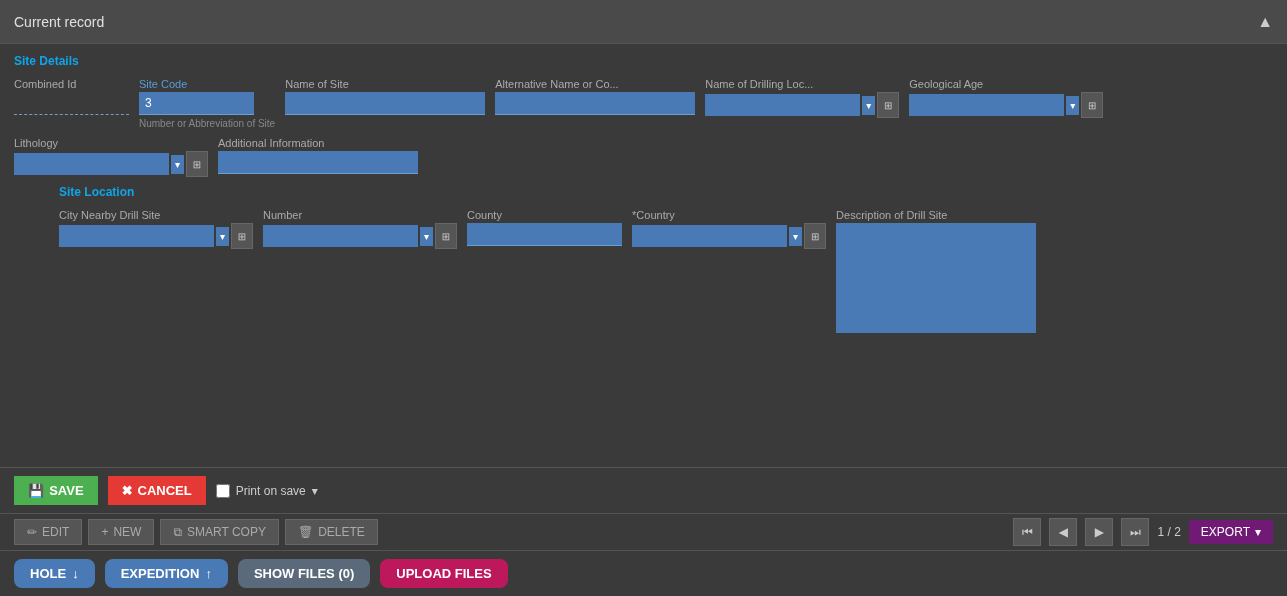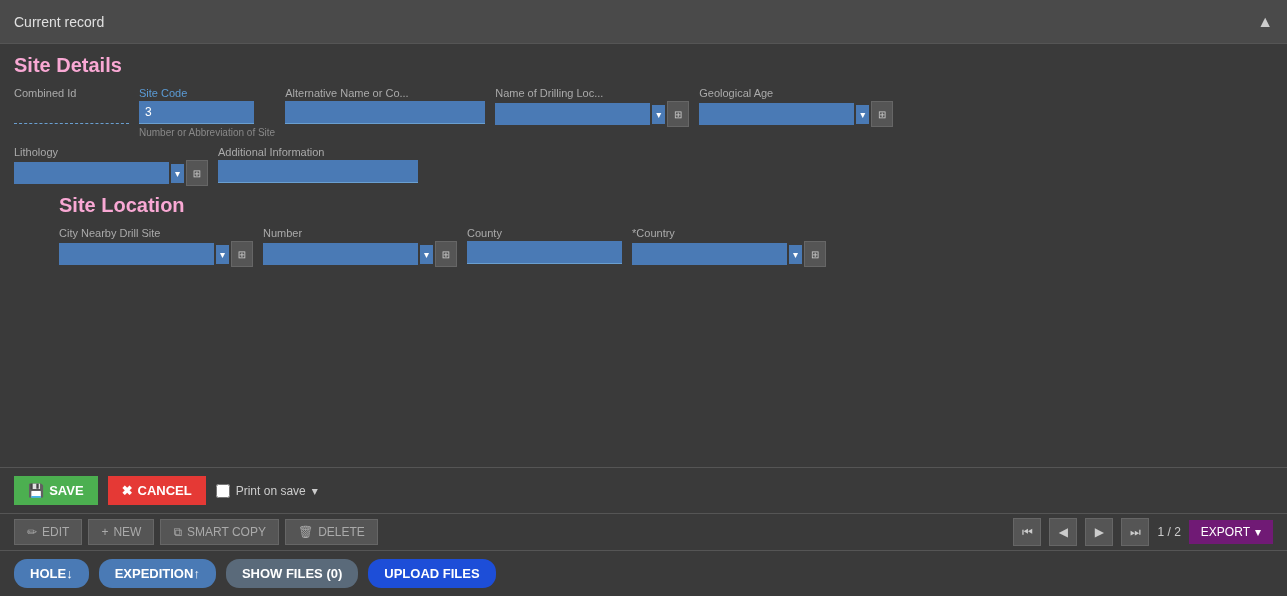--- a/index.html
+++ b/index.html
@@ -39,22 +39,22 @@
       font-size: 16px;
       cursor: pointer;
     }
     
     .content-area {
       flex: 1;
       padding: 10px 14px;
       overflow: hidden;
     }
     .section-title {
-      color: #f9a8d4;
-      font-size: 20px;
+      color: #0ea5e9;
+      font-size: 12px;
       font-weight: bold;
       margin-bottom: 10px;
     }
     .fields-row {
       display: flex;
       align-items: flex-start;
       gap: 10px;
       margin-bottom: 8px;
     }
     .field-group {
@@ -253,28 +253,29 @@
       gap: 10px;
       border-top: 1px solid #555;
     }
     .bottom-btn {
       color: #fff;
       border: none;
       padding: 7px 16px;
       cursor: pointer;
       font-size: 13px;
       font-weight: bold;
-      border-radius: 13px;
-      display: flex;
-      align-items: center;
+      border-radius: 8px;
+      display: flex;
+      align-items: center;
+      gap: 6px;
     }
     .btn-hole { background: #4a7ab5; }
     .btn-expedition { background: #4a7ab5; }
     .btn-show-files { background: #5a6a7a; }
-    .btn-upload { background: #1d4ed8; }
+    .btn-upload { background: #be185d; }
 
     
     .w-combined { width: 115px; }
     .w-sitecode { width: 115px; }
     .w-nameofsite { width: 200px; }
     .w-altname { width: 200px; }
     .w-typedrilling { width: 155px; }
     .w-geoage { width: 155px; }
     .w-lithology { width: 155px; }
     .w-addinfo { width: 200px; }
@@ -306,20 +307,24 @@
           <span class="field-label">Combined Id</span>
           <input class="text-input underline-only w-combined" type="text" style="">
         </div>
 
         <div class="field-group">
           <span class="field-label blue-label">Site Code</span>
           <input class="text-input w-sitecode" type="text" value="3" style="">
           <span class="sub-label">Number or Abbreviation of Site</span>
         </div>
 
+        <div class="field-group">
+          <span class="field-label">Name of Site</span>
+          <input class="text-input w-nameofsite" type="text" style="">
+        </div>
 
         <div class="field-group">
           <span class="field-label">Alternative Name or Co...</span>
           <input class="text-input w-altname" type="text" style="">
         </div>
 
         <div class="field-group">
           <span class="field-label">Name of Drilling Loc...</span>
           <div class="dropdown-wrap">
             <select class="select-input w-typedrilling">
@@ -400,20 +405,24 @@
           <span class="field-label">*Country</span>
           <div class="dropdown-wrap">
             <select class="select-input w-country">
               <option value=""></option>
             </select>
             <button class="dropdown-arrow-btn">▾</button>
             <button class="grid-icon-btn">⊞</button>
           </div>
         </div>
 
+        <div class="field-group">
+          <span class="field-label">Description of Drill Site</span>
+          <textarea class="textarea-input w-desc" style=""></textarea>
+        </div>
 
       </div>
     </div>
 
   </div>
 
   <div class="action-bar">
     <button class="btn-save">
       <span>💾</span>
       <span>SAVE</span>

